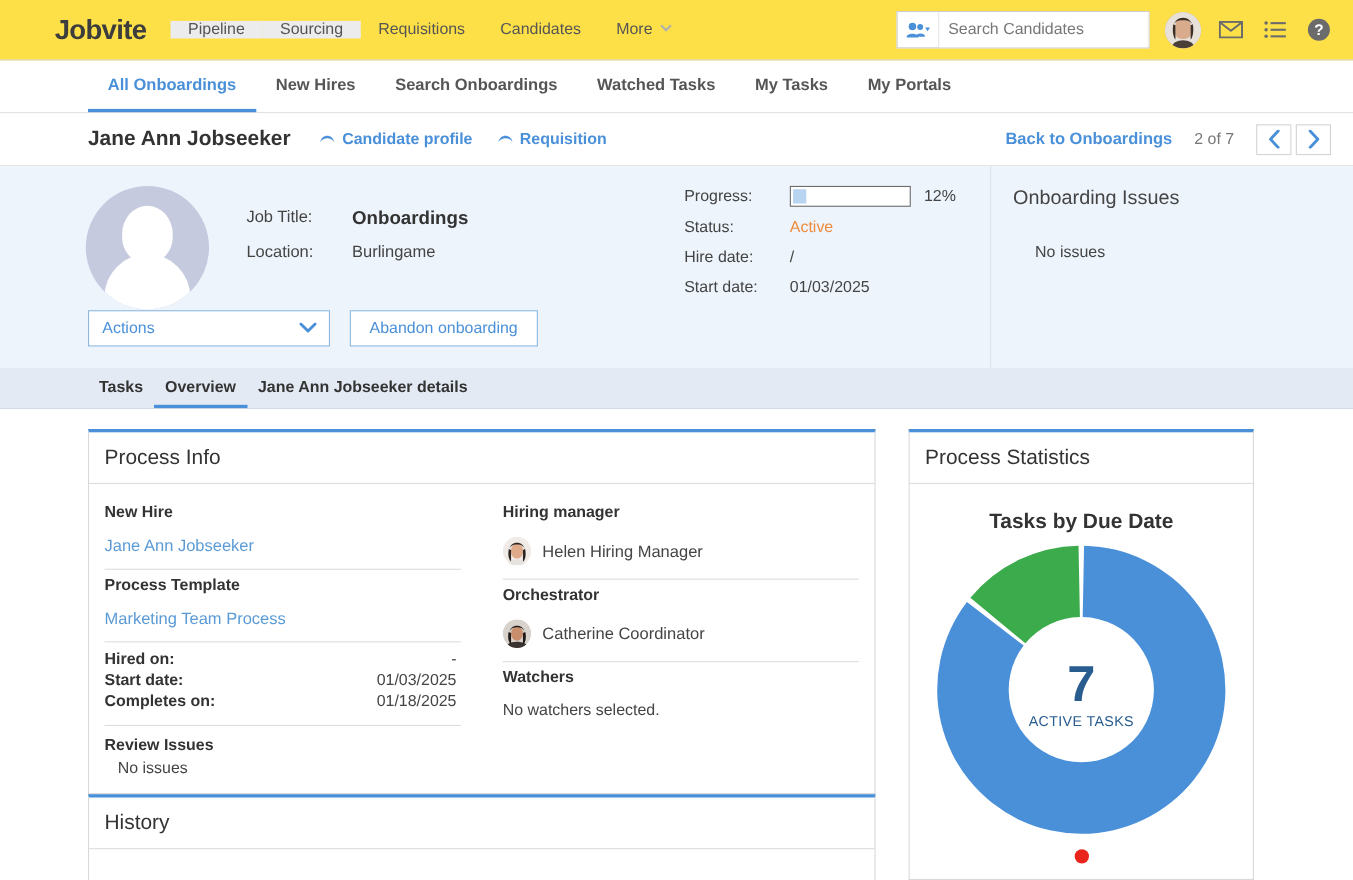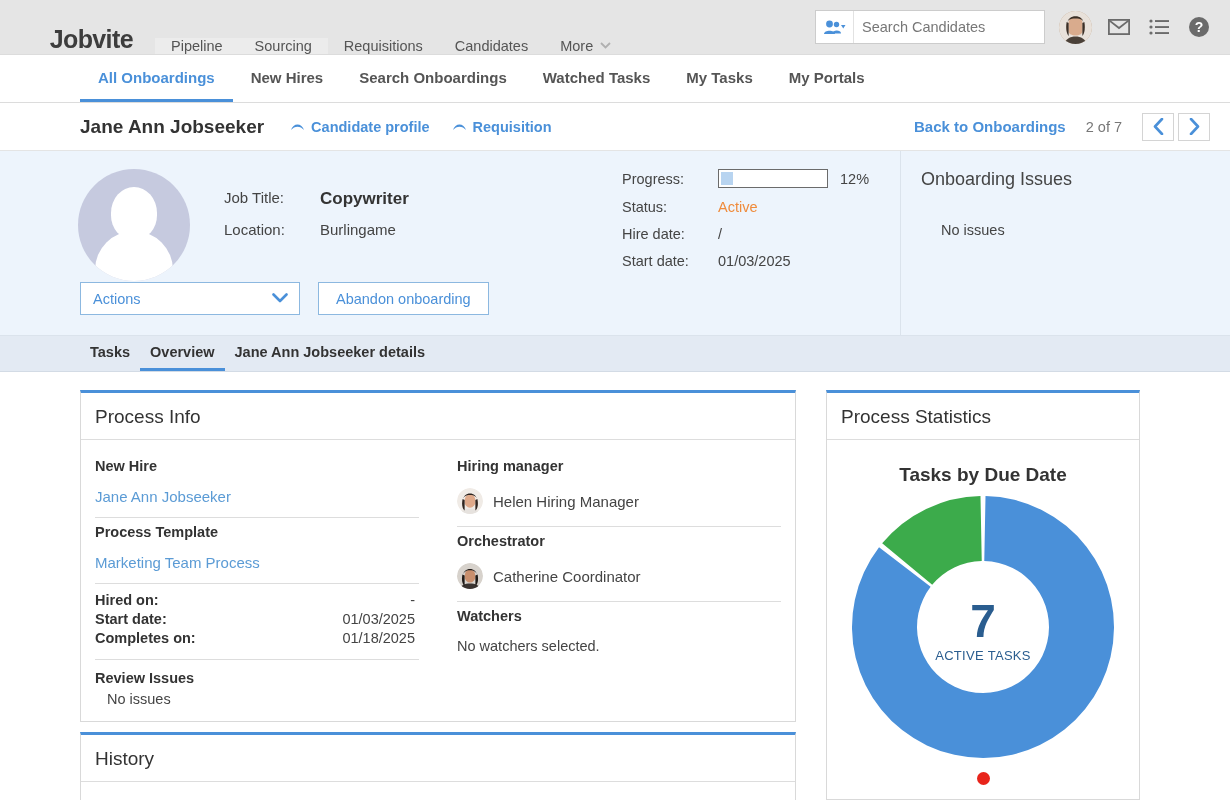--- a/index.html
+++ b/index.html
@@ -9,24 +9,24 @@
     overflow: hidden;
     background: #ffffff;
     font-family: "Liberation Sans", sans-serif;
     color: #333333;
     -webkit-font-smoothing: antialiased;
   }
 
   
   .topnav {
     height: 55px;
-    background: #e5e5e5;
+    background: #fde047;
     border-bottom: 1px solid #dcdcdc;
     display: flex;
-    align-items: flex-end;
+    align-items: center;
     position: relative;
   }
   .brand {
     width: 155px;
     display: flex; align-items: center; justify-content: flex-end;
     padding-right: 22px;
     font-size: 25px;
     font-weight: bold;
     color: #3d3d3d;
     letter-spacing: -0.6px;
@@ -272,21 +272,21 @@
     gap: 30px;
     background: #ffffff;
   }
   .col-left { width: 716px; flex: none; }
   .col-right { width: 314px; flex: none; }
 
   .card {
     border: 1px solid #d9d9d9;
     border-top: 3px solid #4a90d9;
     background: #ffffff;
-    margin-bottom: 10px;
+    margin-bottom: 0;
   }
   .card-title {
     font-size: 19px;
     color: #333333;
     padding: 13px 14px 11px 14px;
     border-bottom: 1px solid #dddddd;
     margin: 0 0 0 0;
   }
   .card-body { padding: 12px 14px 14px 14px; }
 
@@ -498,21 +498,21 @@
 <div class="banner">
   <div class="banner-left">
     <div class="avatar-big">
       <div class="head"></div>
       <div class="body"></div>
     </div>
 
     <div class="jobinfo">
       <div class="jobrow">
         <div class="lbl">Job Title:</div>
-        <div class="val-strong">Copywriter</div>
+        <div class="val-strong">Onboardings</div>
       </div>
       <div class="jobrow">
         <div class="lbl">Location:</div>
         <div class="val">Burlingame</div>
       </div>
     </div>
   </div>
 
   <div class="statusinfo">
     <div class="strow">

